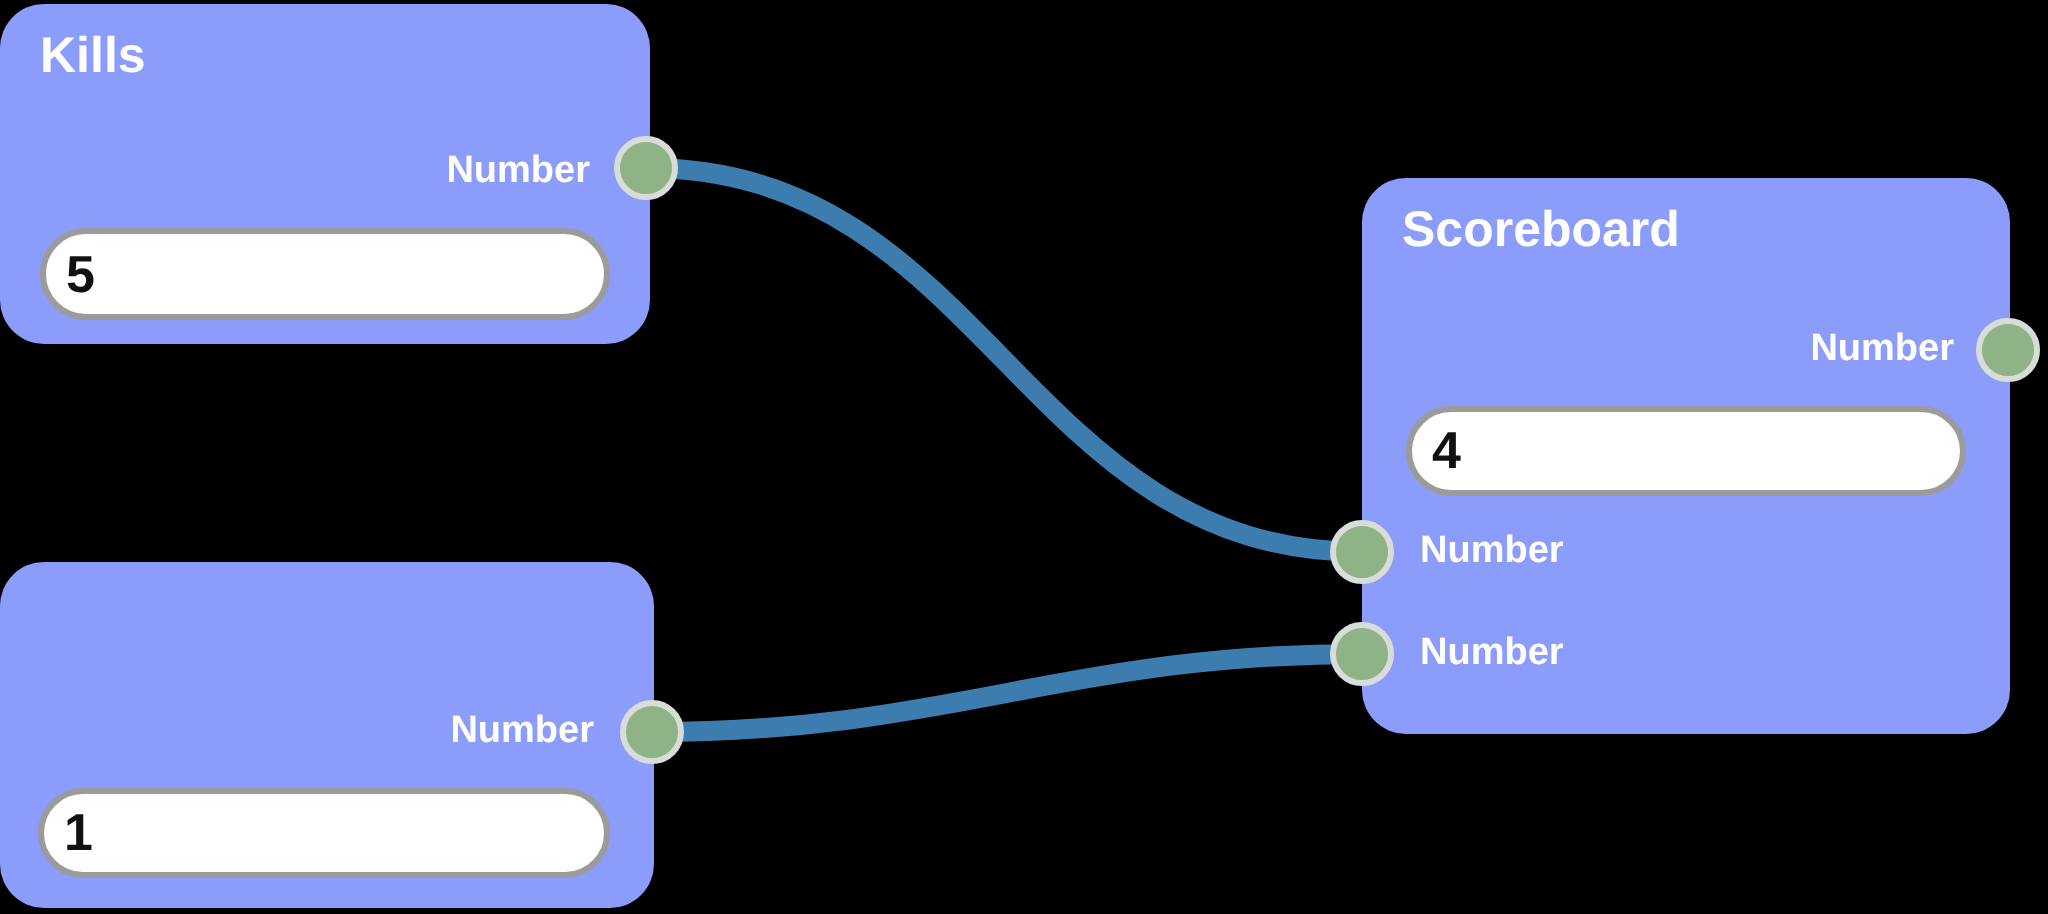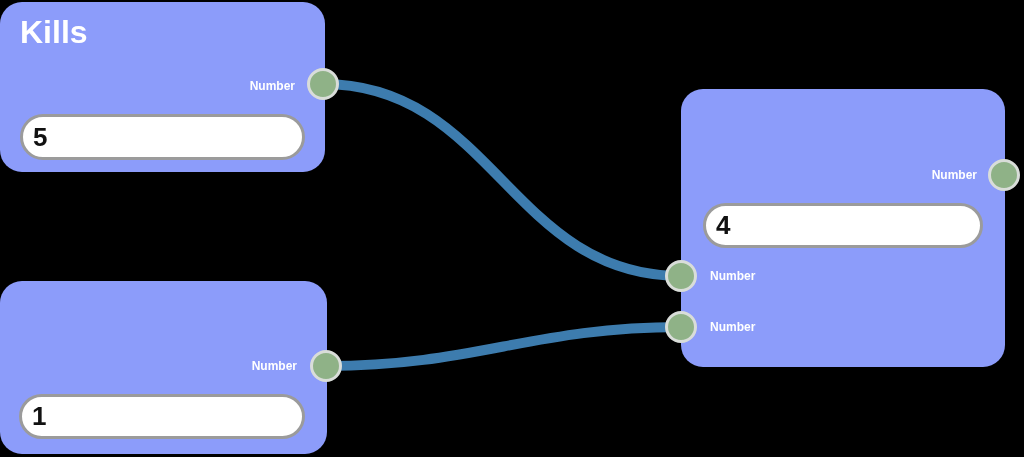--- a/index.html
+++ b/index.html
@@ -32,29 +32,29 @@
     border-radius: 22px;
     z-index: 2;
   }
   #node-kills      { left: 0px;   top: 2px;   width: 325px; height: 170px; }
   #node-deaths     { left: 0px;   top: 281px; width: 327px; height: 173px; }
   #node-scoreboard { left: 681px; top: 89px;  width: 324px; height: 278px; }
 
   .node-title {
     position: absolute;
     left: 20px; top: 12px;
-    font-size: 32px;
+    font-size: 25px;
     font-weight: bold;
     color: #ffffff;
     white-space: nowrap;
   }
 
   .port-label {
     position: absolute;
-    font-size: 12px;
+    font-size: 19px;
     font-weight: bold;
     color: #ffffff;
     line-height: 20px;
     height: 20px;
     white-space: nowrap;
   }
 
   .port {
     position: absolute;
     width: 32px; height: 32px;
@@ -113,20 +113,21 @@
     <input class="value-field" id="kills-field" type="text" value="5" style="">
   </div>
 
   <div class="node" id="node-deaths">
     <div class="port-label" id="deaths-out-label">Number</div>
     <div class="port" id="deaths-port"></div>
     <input class="value-field" id="deaths-field" type="text" value="1" style="">
   </div>
 
   <div class="node" id="node-scoreboard">
+    <div class="node-title">Scoreboard</div>
 
     <div class="port-label" id="sb-out-label">Number</div>
     <div class="port" id="sb-out-port"></div>
 
     <input class="value-field" id="sb-field" type="text" value="4" style="">
 
     <div class="port" id="sb-in-port-1"></div>
     <div class="port-label" id="sb-in-label-1">Number</div>
 
     <div class="port" id="sb-in-port-2"></div>

